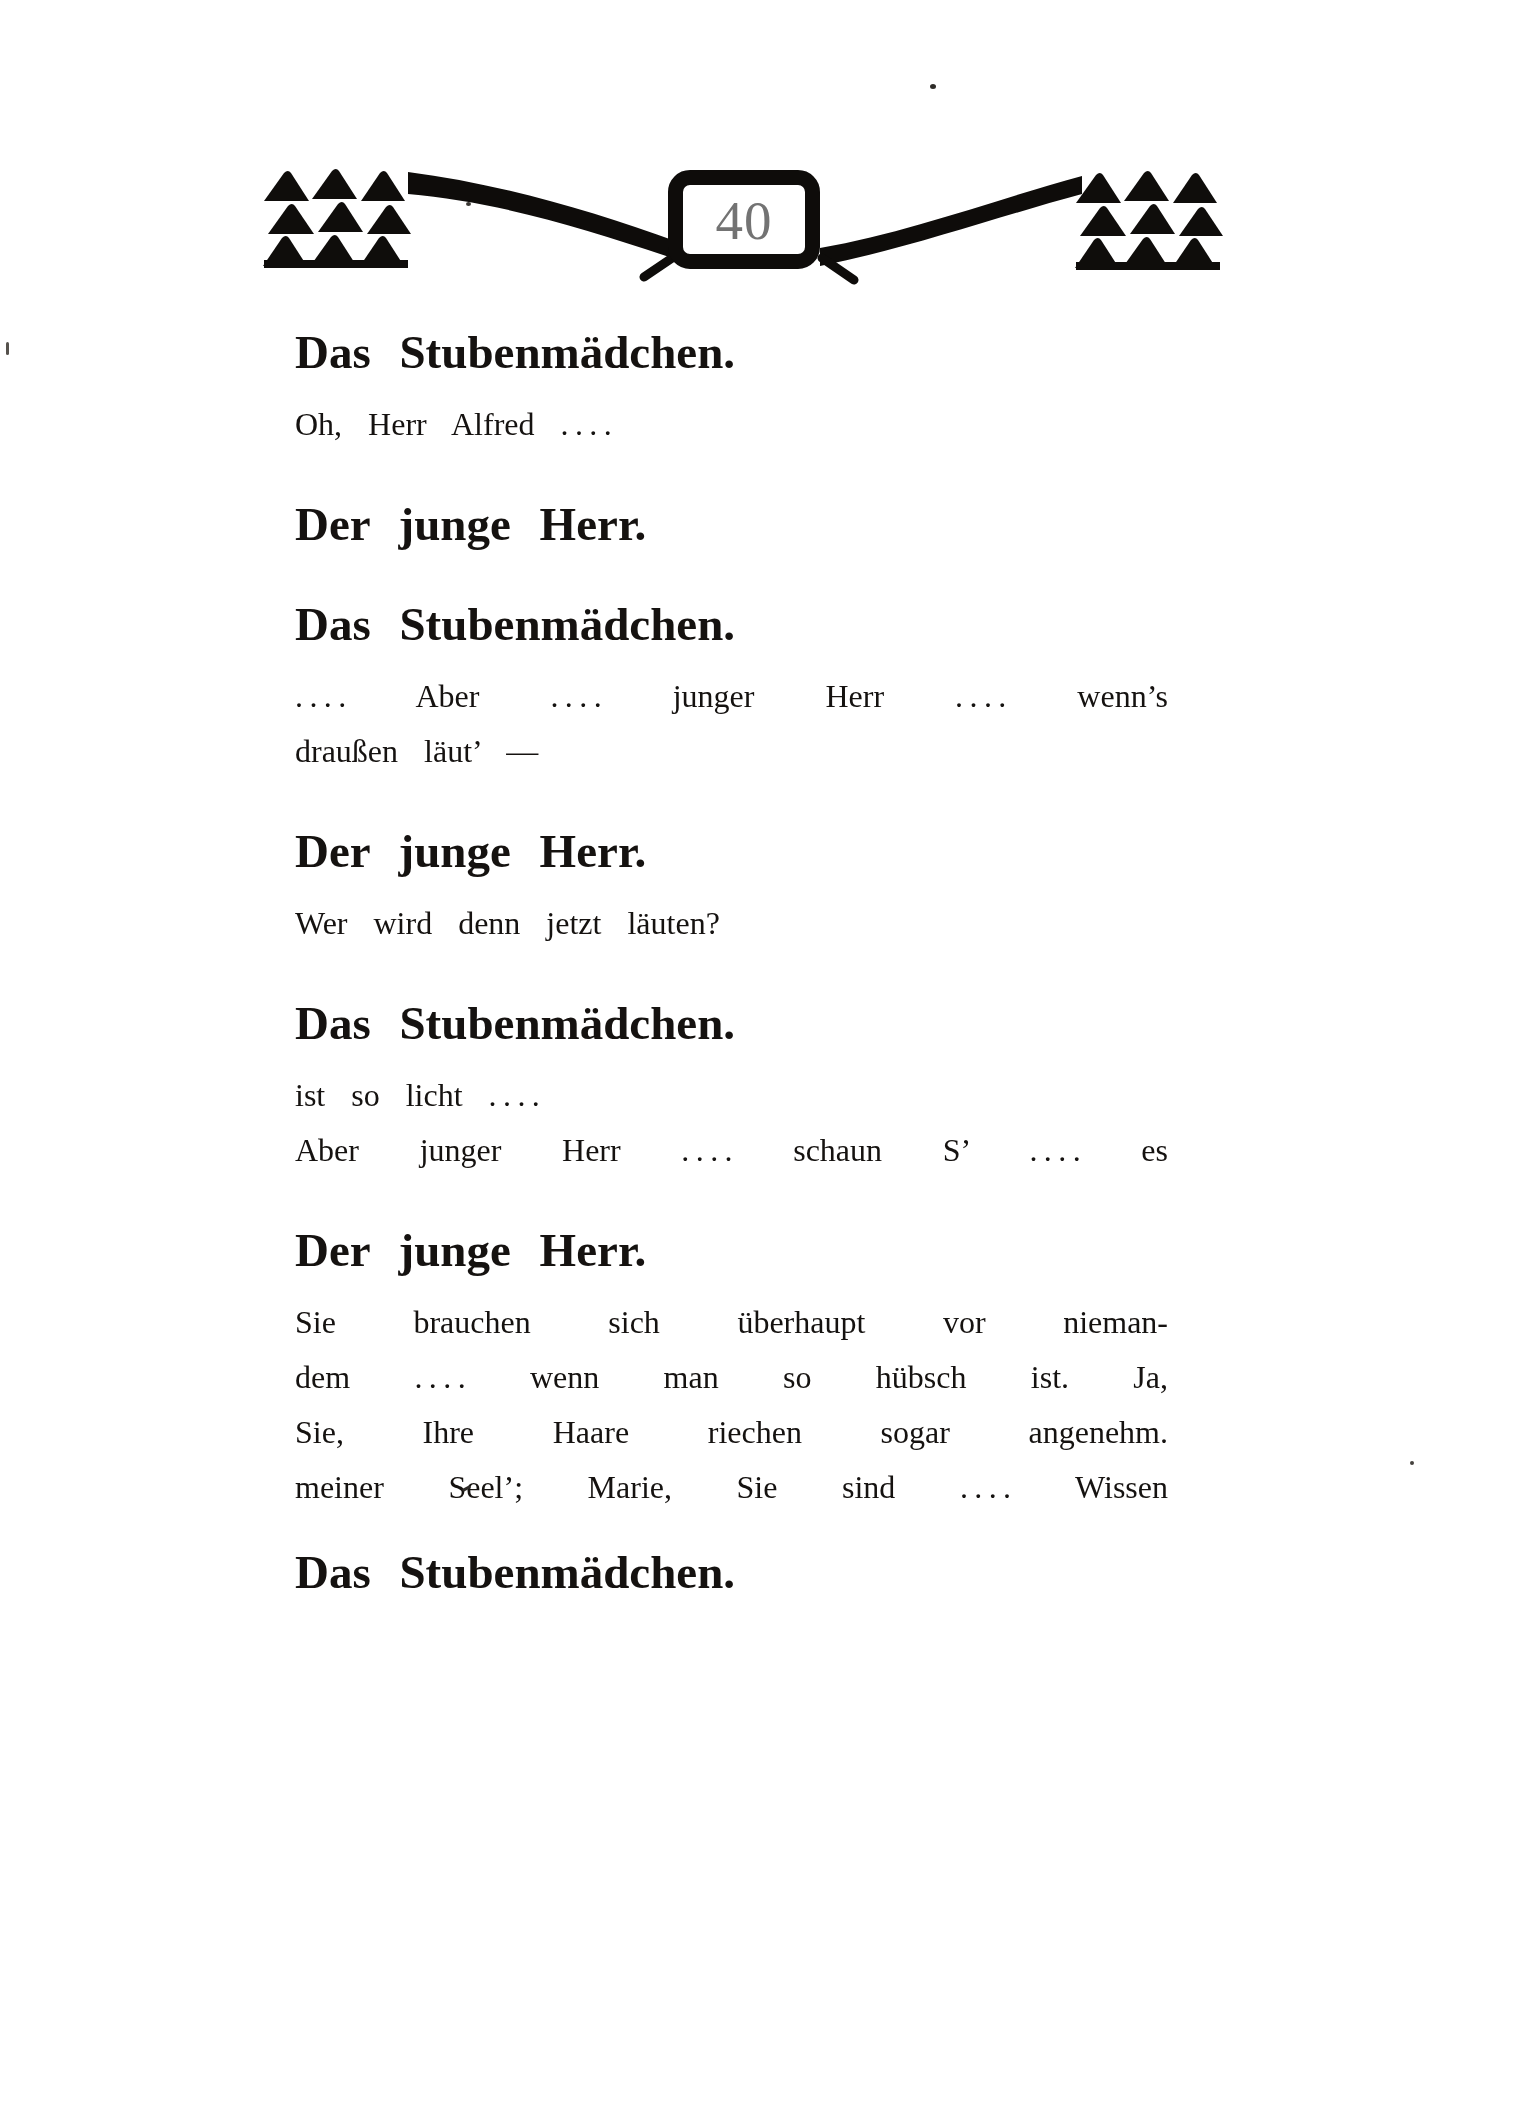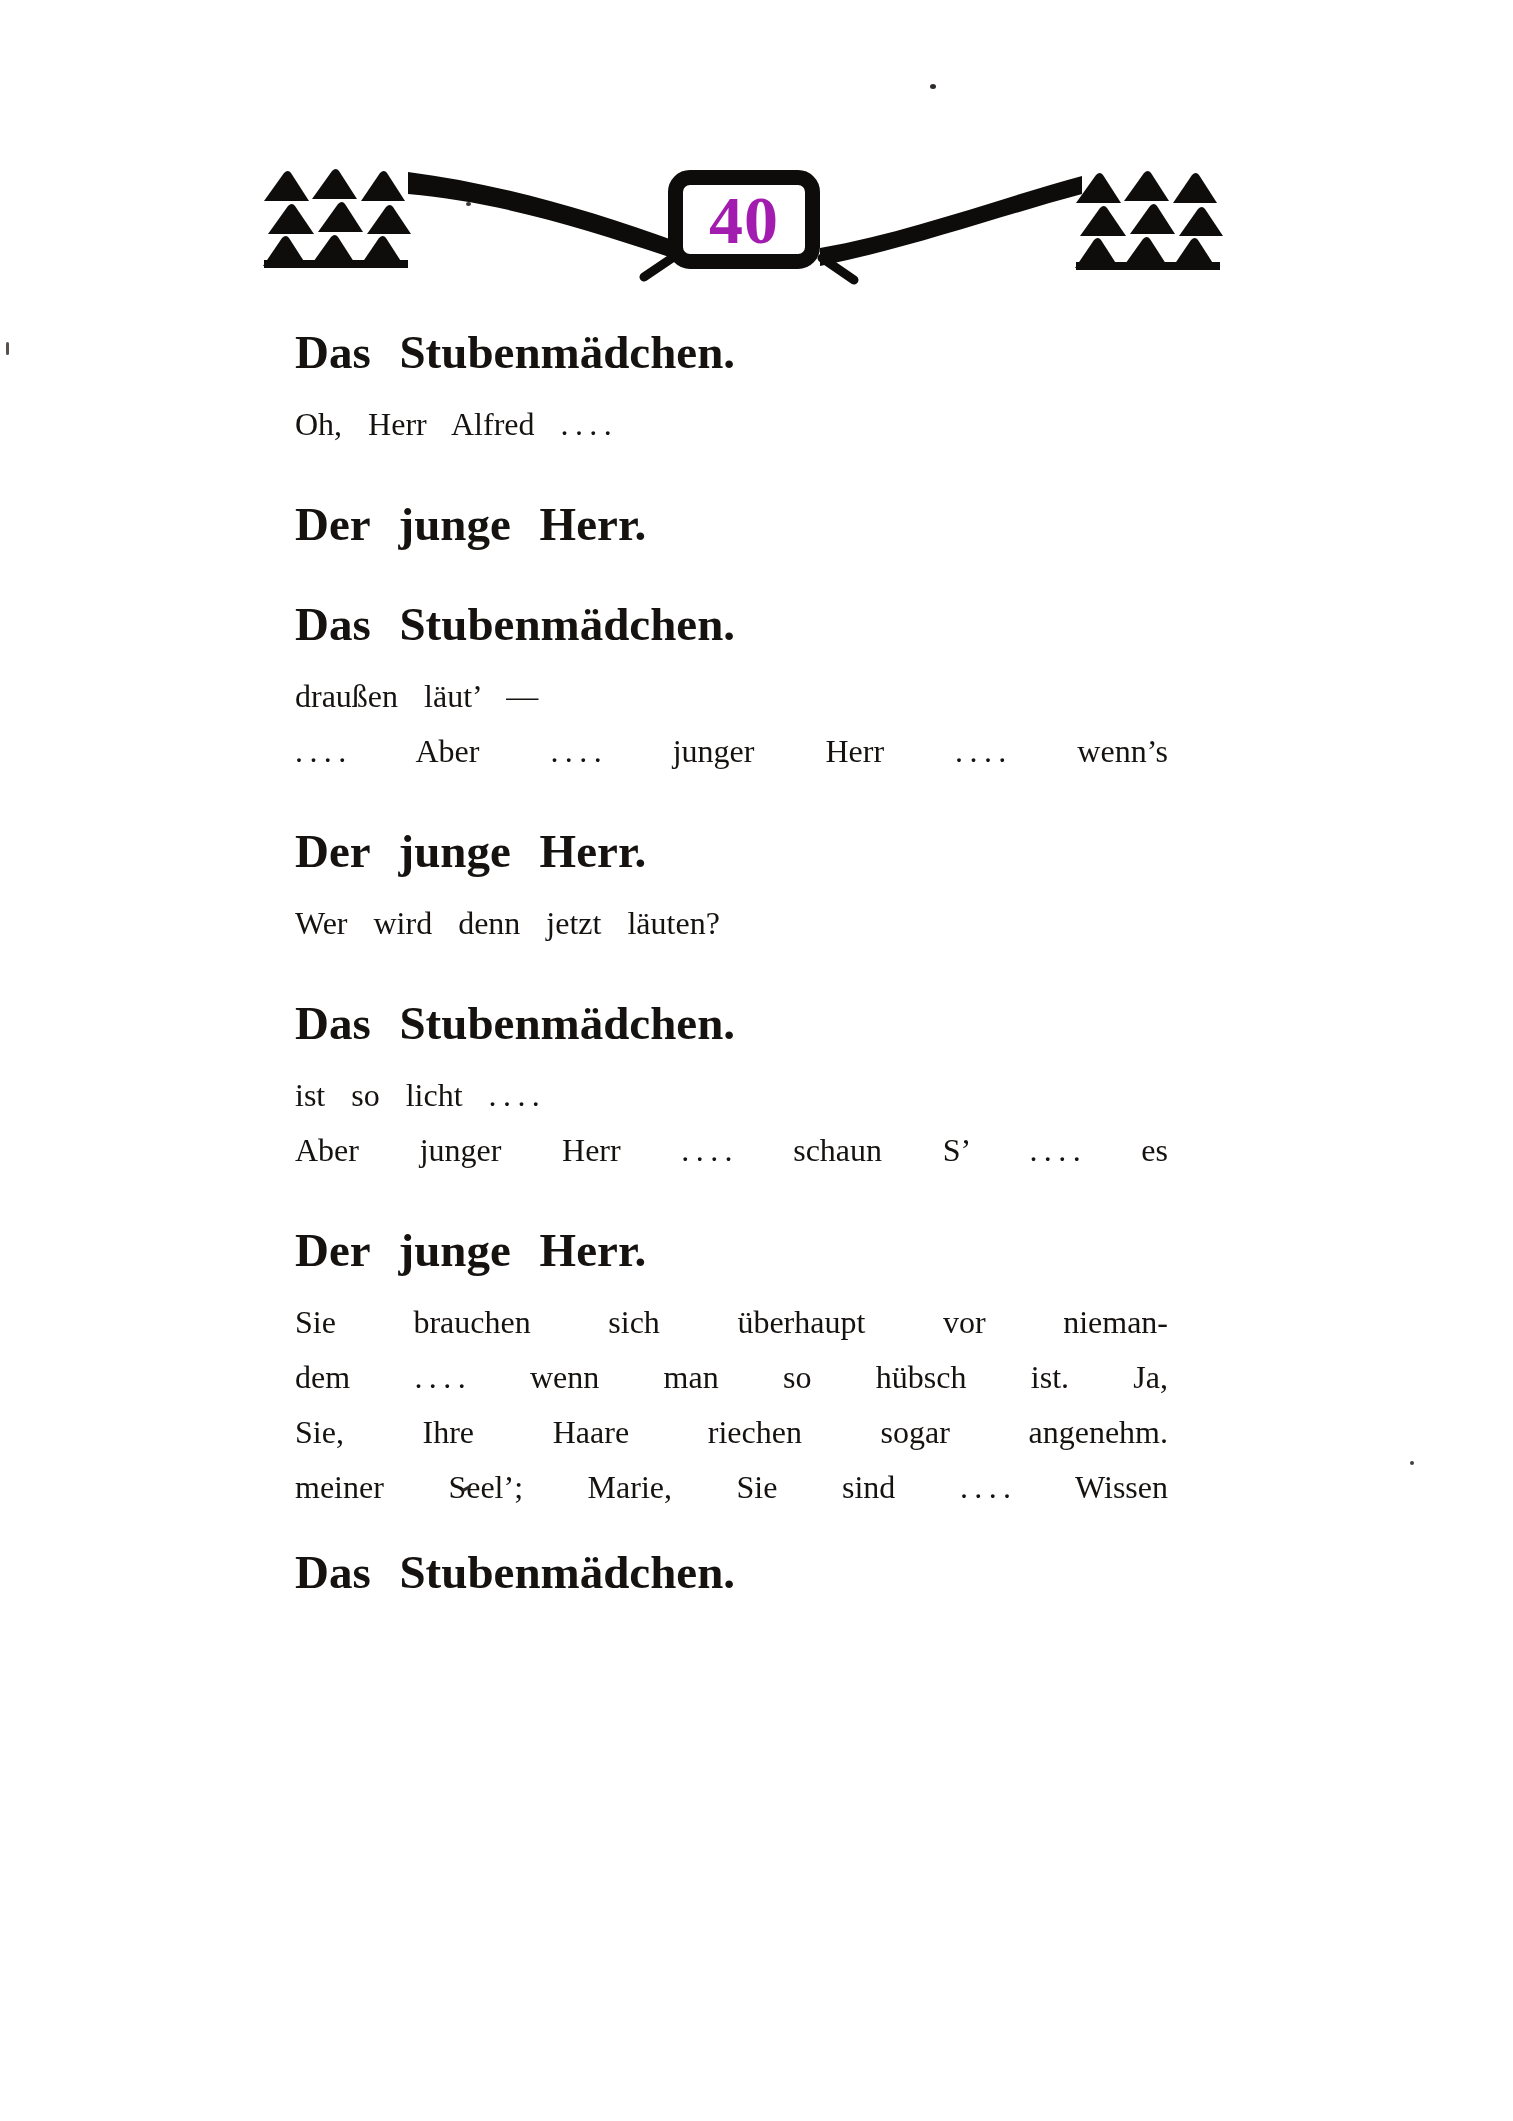--- a/index.html
+++ b/index.html
@@ -18,23 +18,23 @@
   .orn-left{left:262px;top:166px;}
   .orn-right{left:1074px;top:168px;}
   .num-box{
     position:absolute;left:668px;top:170px;
     width:152px;height:99px;box-sizing:border-box;
     border:15px solid #0e0c0a;border-radius:22px;
     background:#ffffff;
     display:flex;align-items:center;justify-content:center;
   }
   .num{
-    font-size:68px;font-weight:700;letter-spacing:1px;
+    font-size:55px;font-weight:400;letter-spacing:1px;
     padding-top:2px;
-    color:#a21caf;
+    color:#737373;
   }
   
   .text-col{
     position:absolute;left:291px;top:325px;width:877px;
   }
   .speech{margin:0 0 45px 4px;}
   .speech:nth-of-type(6){margin-bottom:30px;}
   .speaker{
     font-weight:700;
     font-size:47px;line-height:55px;
@@ -115,22 +115,22 @@
   <main class="text-col">
       <section class="speech">
         <div class="speaker">Das Stubenmädchen.</div>
         <div class="line">Oh, Herr Alfred . . . .</div>
       </section>
       <section class="speech">
         <div class="speaker">Der junge Herr.</div>
       </section>
       <section class="speech">
         <div class="speaker">Das Stubenmädchen.</div>
+        <div class="line justify">. . . . Aber . . . . junger Herr . . . . wenn’s</div>
         <div class="line">draußen läut’ —</div>
-        <div class="line justify">. . . . Aber . . . . junger Herr . . . . wenn’s</div>
       </section>
       <section class="speech">
         <div class="speaker">Der junge Herr.</div>
         <div class="line">Wer wird denn jetzt läuten?</div>
       </section>
       <section class="speech">
         <div class="speaker">Das Stubenmädchen.</div>
         <div class="line">ist so licht . . . .</div>
         <div class="line justify">Aber junger Herr . . . . schaun S’ . . . . es</div>
       </section>

